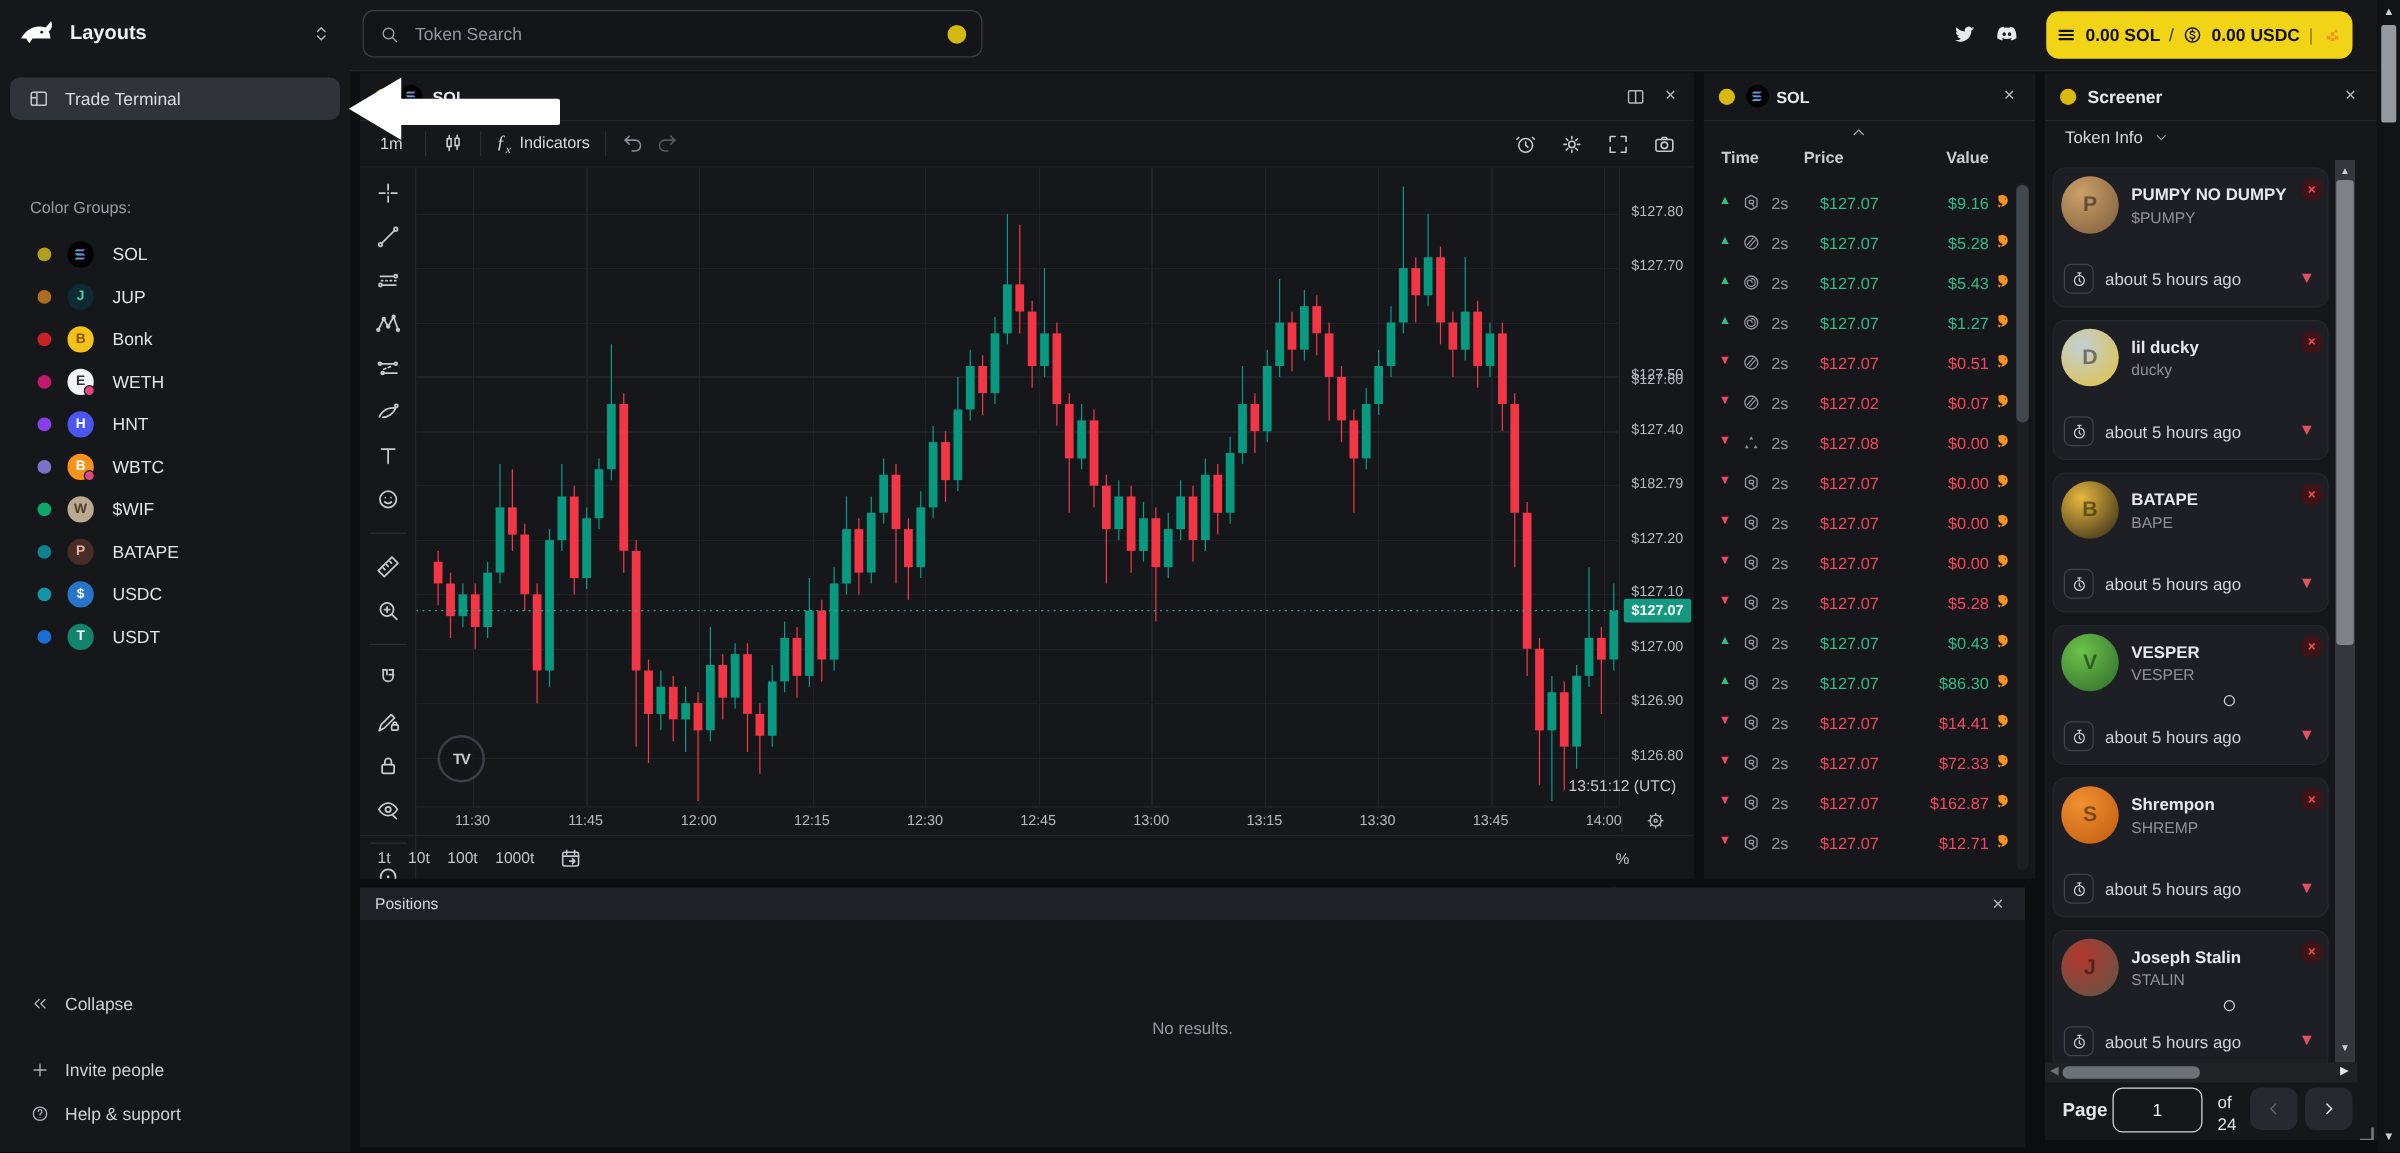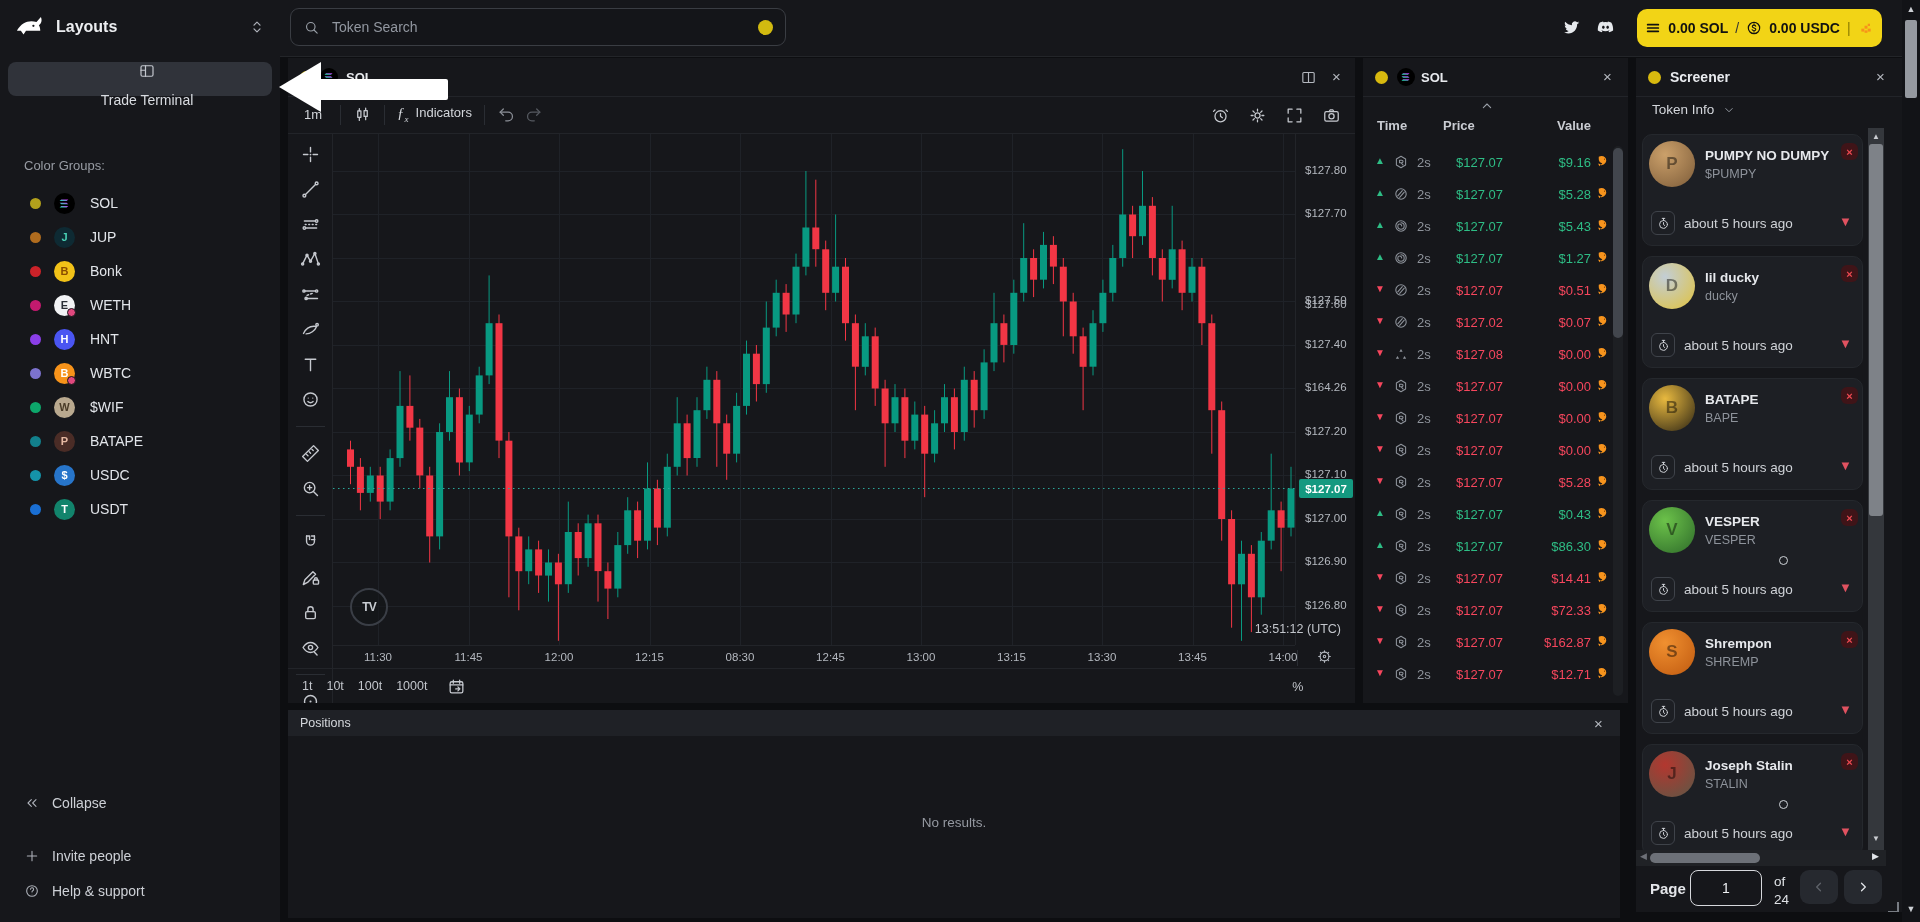--- a/index.html
+++ b/index.html
@@ -148,21 +148,21 @@
             <circle cx="15.5" cy="11" r=".9" fill="#16171b" stroke="none"></circle>
           </svg>
         </span>
       <span class="brand-title">Layouts</span>
       <span class="ic brand-sort">
           <svg viewBox="0 0 24 24" fill="none" stroke="currentColor" stroke-width="1.6" stroke-linecap="round" stroke-linejoin="round">
             <path d="M8 9.5l4-4 4 4M8 14.5l4 4 4-4"></path>
           </svg>
         </span>
     </div>
-    <div class="abs nav-item active" style="top:62px;flex-direction:column;">
+    <div class="abs nav-item active" style="top:62px;">
       <span class="ic">
           <svg viewBox="0 0 24 24" fill="none" stroke="currentColor" stroke-width="1.6" stroke-linecap="round" stroke-linejoin="round">
             <rect x="4" y="5" width="16" height="14" rx="2"></rect>
             <path d="M10 5v14M4 11h6"></path>
           </svg>
         </span>
       <span>Trade Terminal</span>
     </div>
     <div class="abs cg-label">Color Groups:</div>
     <div id="color-groups" class="abs">
@@ -744,34 +744,34 @@
           </g>
           <line x1="0" y1="354.5" x2="962" y2="354.5" stroke="#2aa79a" stroke-width="1" stroke-dasharray="1.5,3.5" shape-rendering="auto"></line>
         </svg></div>
     <div id="tv-mark" class="abs">TV</div>
     <div id="paxis" class="abs">
         <span class="plabel" style="top: 29.975px;">$127.80</span>
         <span class="plabel" style="top: 73.475px;">$127.70</span>
         <span class="plabel" style="top: 116.975px; margin-top: 47px;">$127.60</span>
         <span class="plabel" style="top: 160.475px;">$127.50</span>
         <span class="plabel" style="top: 203.975px;">$127.40</span>
-        <span class="plabel" style="top: 247.475px;">$164.26</span>
+        <span class="plabel" style="top: 247.475px;">$182.79</span>
         <span class="plabel" style="top: 290.975px;">$127.20</span>
         <span class="plabel" style="top: 334.475px;">$127.10</span>
         <span class="plabel" style="top: 377.975px;">$127.00</span>
         <span class="plabel" style="top: 421.475px;">$126.90</span>
         <span class="plabel" style="top: 464.975px;">$126.80</span>
         <span id="price-tag" style="top: 345.025px;">$127.07</span>
       </div>
     <div id="taxis" class="abs">
         <span class="tlabel" style="left: 45px;">11:30</span>
         <span class="tlabel" style="left: 135.5px;">11:45</span>
         <span class="tlabel" style="left: 226px;">12:00</span>
         <span class="tlabel" style="left: 316.5px;">12:15</span>
-        <span class="tlabel" style="left: 407px;">08:30</span>
+        <span class="tlabel" style="left: 407px;">12:30</span>
         <span class="tlabel" style="left: 497.5px;">12:45</span>
         <span class="tlabel" style="left: 588px;">13:00</span>
         <span class="tlabel" style="left: 678.5px;">13:15</span>
         <span class="tlabel" style="left: 769px;">13:30</span>
         <span class="tlabel" style="left: 859.5px;">13:45</span>
         <span class="tlabel" style="left: 950px;">14:00</span>
       </div>
     <span id="taxis-gear" class="ic abs">
         <svg viewBox="0 0 24 24" fill="none" stroke="currentColor" stroke-width="1.6" stroke-linecap="round" stroke-linejoin="round">
           <circle cx="12" cy="12" r="6.2"></circle>

